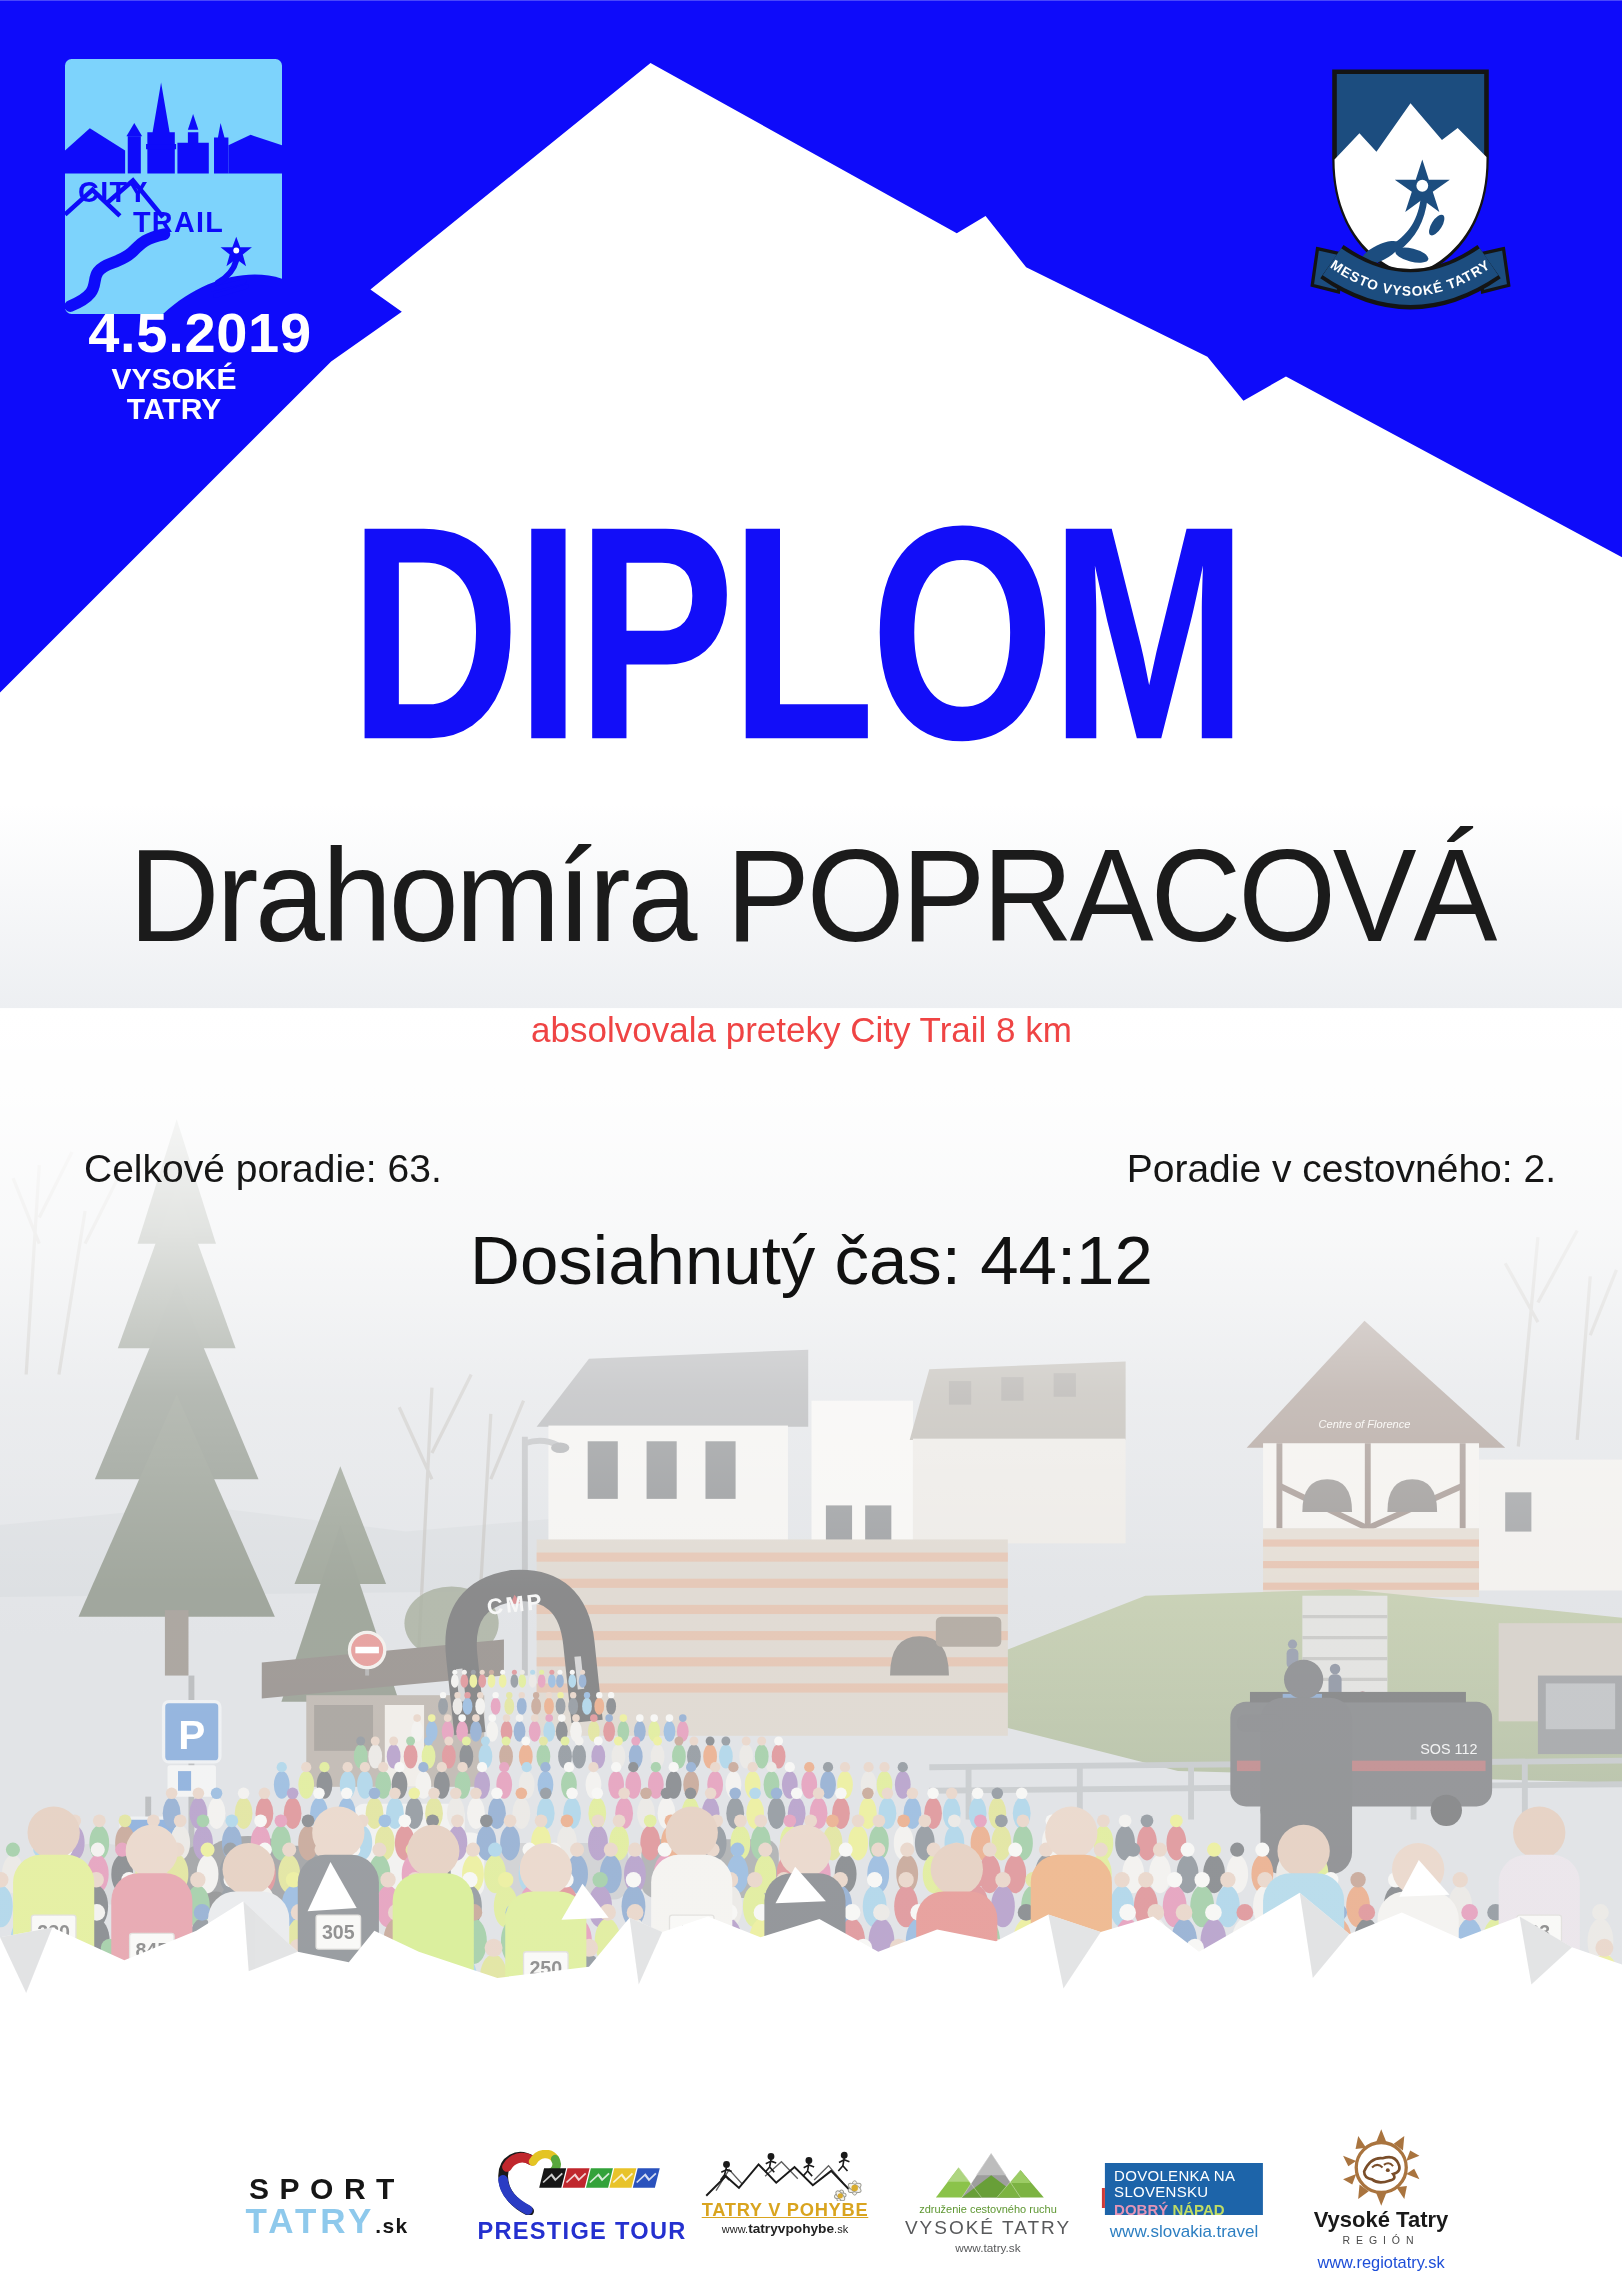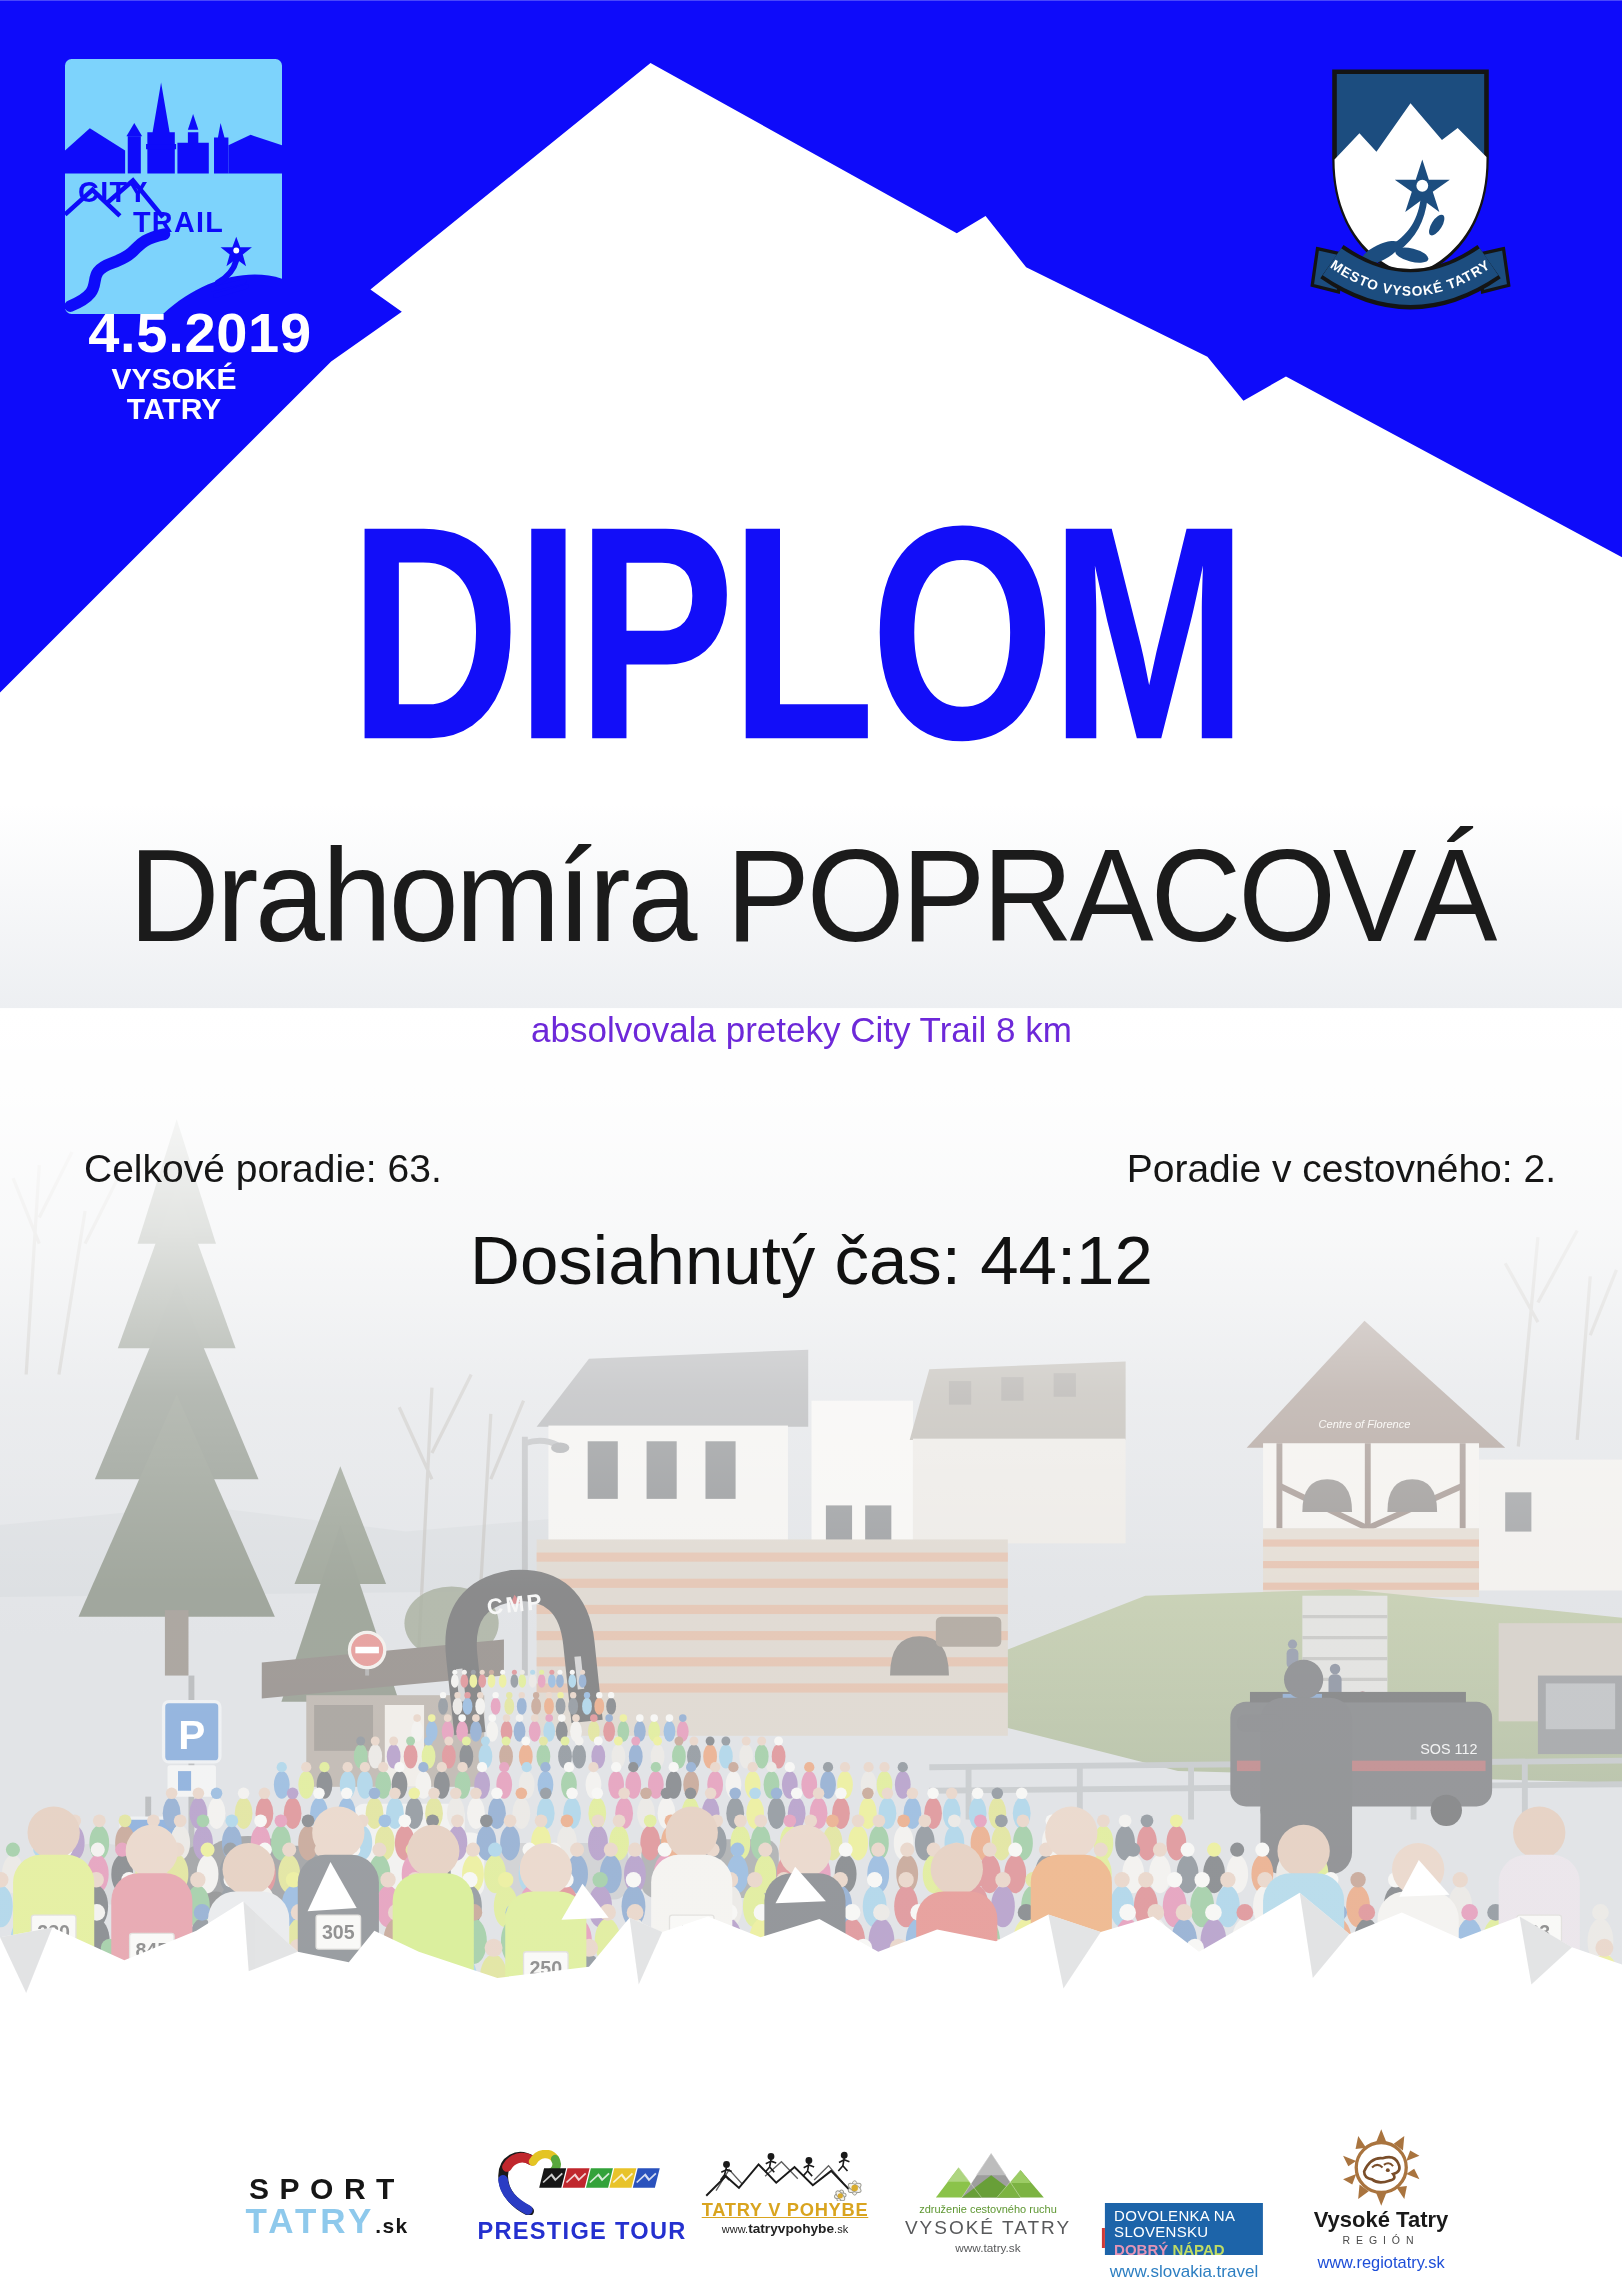--- a/index.html
+++ b/index.html
@@ -19,21 +19,21 @@
               font-size:238px;font-weight:bold;letter-spacing:-5.2px;line-height:1;color:#120ef8;
               transform:scaleY(1.28);transform-origin:50% 0;}
 
   
   .mid-gradient{position:absolute;left:0;top:753px;width:1623px;height:255px;
               background:linear-gradient(#ffffff 20%,#edeff2 100%);}
 
   
   .recipient-name{position:absolute;left:0;top:830px;width:1623px;text-align:center;color:#1b1b1b;
               font-size:131px;letter-spacing:-3.3px;line-height:1;transform:scaleX(.96);}
-  .sub-line1{position:absolute;left:0;top:1008px;width:1603px;text-align:center;color:#6d28d9;
+  .sub-line1{position:absolute;left:0;top:1008px;width:1603px;text-align:center;color:#ef4444;
               font-size:35px;line-height:1.26;}
   .sub-line2{position:absolute;left:0;top:1052px;width:1623px;text-align:center;color:#1b1b1b;
               font-size:35px;line-height:1.26;}
   .ranks-row{position:absolute;left:0;top:1149px;width:1623px;color:#161616;font-size:39px;line-height:1;}
   .rank-left{position:absolute;left:84px;top:0;}
   .rank-right{position:absolute;right:67px;top:0;}
   .time-row{position:absolute;left:0;top:1226px;width:1623px;text-align:center;color:#111;
               font-size:69px;line-height:1;}
 
   
@@ -50,21 +50,21 @@
   .s3{left:785px;top:2150px;transform:translateX(-50%);}
   .s3-name{font-size:18.3px;font-weight:bold;color:#d9a41f;letter-spacing:0.7px;margin-top:-3.9px;text-decoration:underline;}
   .s3-url{font-size:11px;color:#222;}
   .s3-url b{font-size:13.7px;}
   .s4{left:988px;top:2148px;transform:translateX(-50%);}
   .s4-tag{font-size:11px;color:#5e9732;margin-top:1.3px;}
   .s4-name{font-size:19px;color:#58595b;letter-spacing:2px;margin-top:1.3px;}
   .s4-url{font-size:11.8px;color:#58595b;margin-top:2px;}
   .s5{left:1184px;top:2163px;transform:translateX(-50%);}
   .s5-box{position:relative;width:149px;height:43px;background:#1d64a9;color:#fff;text-align:left;
-          padding:5.2px 0 3.9px 9.2px;margin-top:40px;}
+          padding:5.2px 0 3.9px 9.2px;}
   .s5-redbar{position:absolute;left:-3.3px;top:25px;width:3.3px;height:19.6px;background:#d03a36;}
   .s5-l1{font-size:15px;letter-spacing:0.3px;line-height:1.08;}
   .s5-l2{font-size:15px;letter-spacing:0.3px;line-height:1.08;}
   .s5-l3{font-size:15px;font-weight:bold;line-height:1.15;}
   .s5-l3 .c1{color:#e394b6;}
   .s5-l3 .c2{color:#bfdc64;}
   .s5-url{font-size:17px;color:#2d7fc2;margin-top:6.5px;}
   .s6{left:1381px;top:2128px;transform:translateX(-50%);}
   .s6-name{font-size:22px;font-weight:bold;color:#191919;line-height:1;margin-top:0px;}
   .s6-region{font-size:10.5px;letter-spacing:5.9px;color:#4a4a4a;margin-top:2.6px;}

